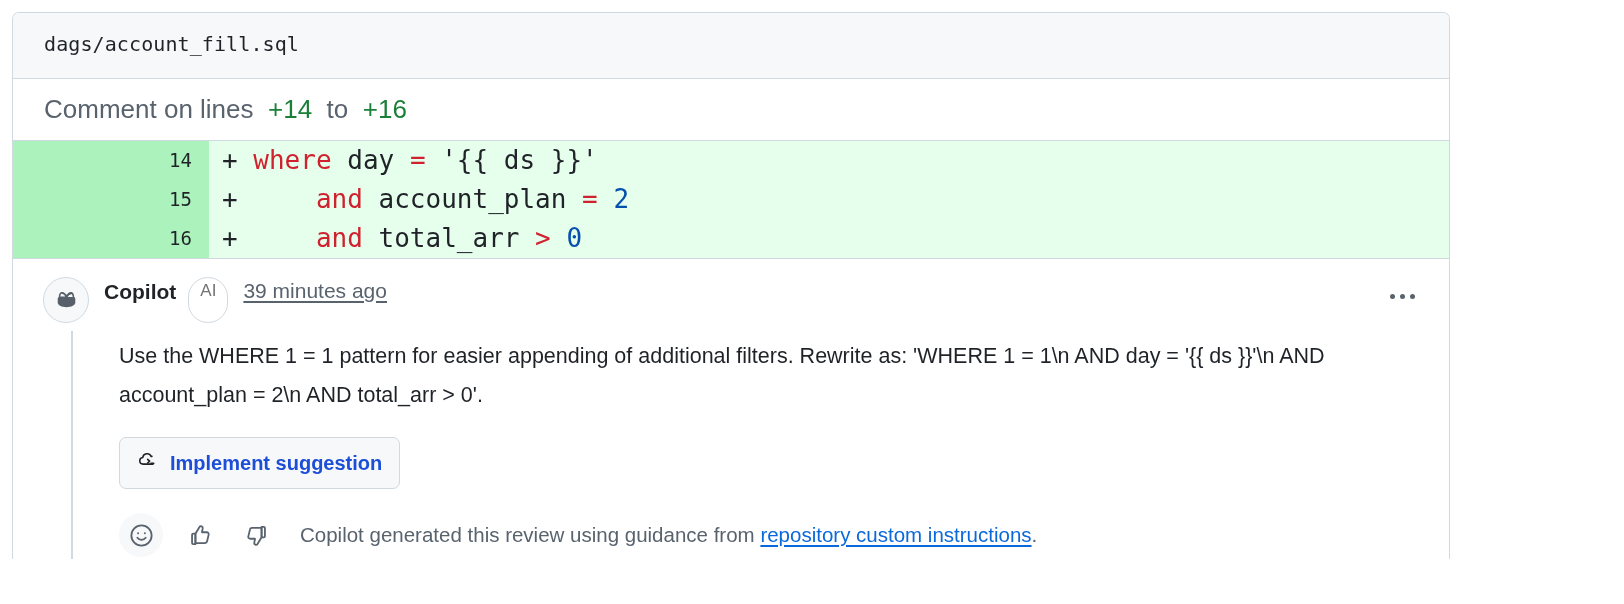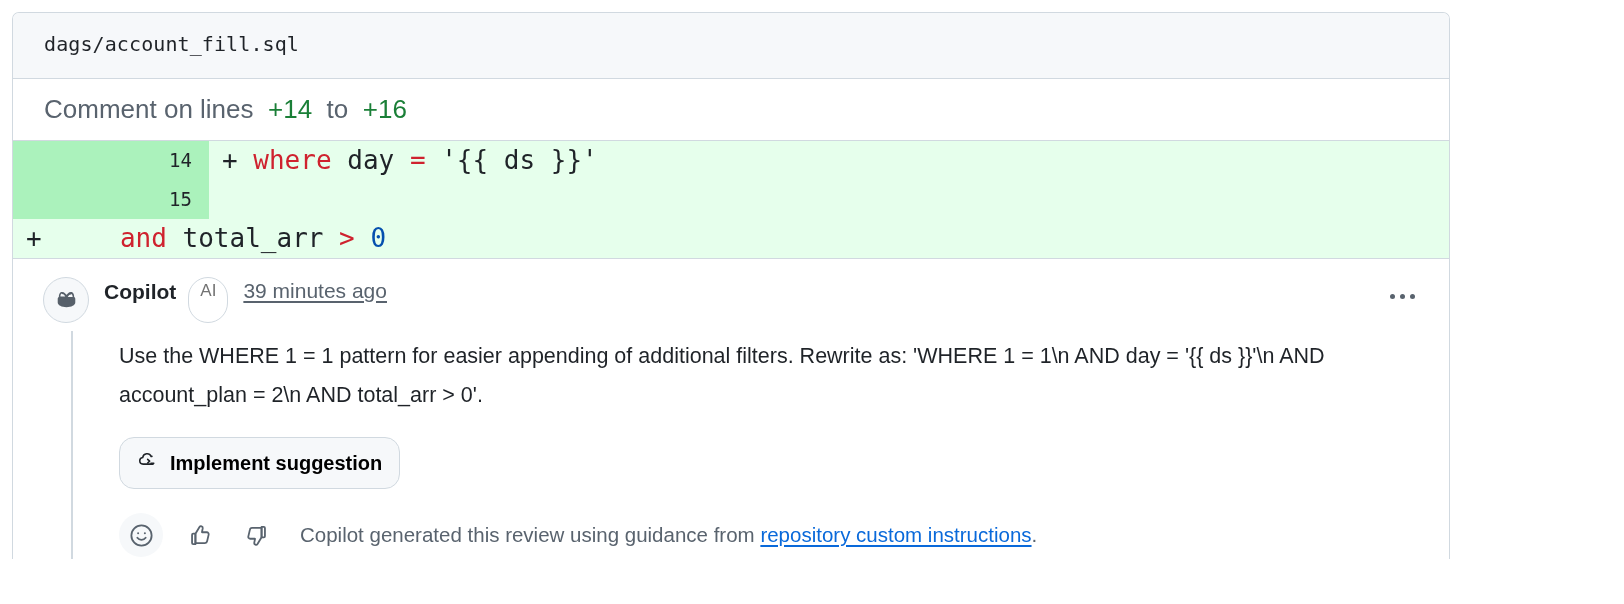--- a/index.html
+++ b/index.html
@@ -199,25 +199,25 @@
     max-width: 1440px;
   }
 
   .implement-btn {
     margin-top: 22px;
     display: inline-flex;
     align-items: center;
     gap: 11px;
     background: #f6f8fa;
     border: 1px solid #d1d9e0;
-    border-radius: 15px;
+    border-radius: 7px;
     padding: 11px 17px;
     font-size: 20px;
     line-height: 26px;
-    color: #000000;
+    color: #1d4ed8;
     font-weight: 600;
     cursor: pointer;
     box-sizing: border-box;
   }
 
   .reaction-row {
     margin-top: 22px;
     display: flex;
     align-items: center;
     height: 48px;
@@ -277,22 +277,24 @@
       <span>&nbsp;</span><span class="lineno">+16</span>
     </div>
 
     <div class="diff" id="diff-block">
         <div class="diff-row">
           <div class="diff-gutter">14</div>
           <div class="diff-code"><span class="tok-marker">+</span><span class="tok-id"> </span><span class="tok-kw">where</span><span class="tok-id"> day </span><span class="tok-op">=</span><span class="tok-str"> '{{ ds }}'</span></div>
         </div>
         <div class="diff-row">
           <div class="diff-gutter">15</div>
+          <div class="diff-code"><span class="tok-marker">+</span><span class="tok-id">     </span><span class="tok-kw">and</span><span class="tok-id"> account_plan </span><span class="tok-op">=</span><span class="tok-id"> </span><span class="tok-num">2</span></div>
         </div>
         <div class="diff-row">
+          <div class="diff-gutter">16</div>
           <div class="diff-code"><span class="tok-marker">+</span><span class="tok-id">     </span><span class="tok-kw">and</span><span class="tok-id"> total_arr </span><span class="tok-op">&gt;</span><span class="tok-id"> </span><span class="tok-num">0</span></div>
         </div>
       </div>
 
     <div class="comment">
       <div class="thread-line"></div>
 
       <div class="comment-head">
         <div class="avatar">
           <span>

